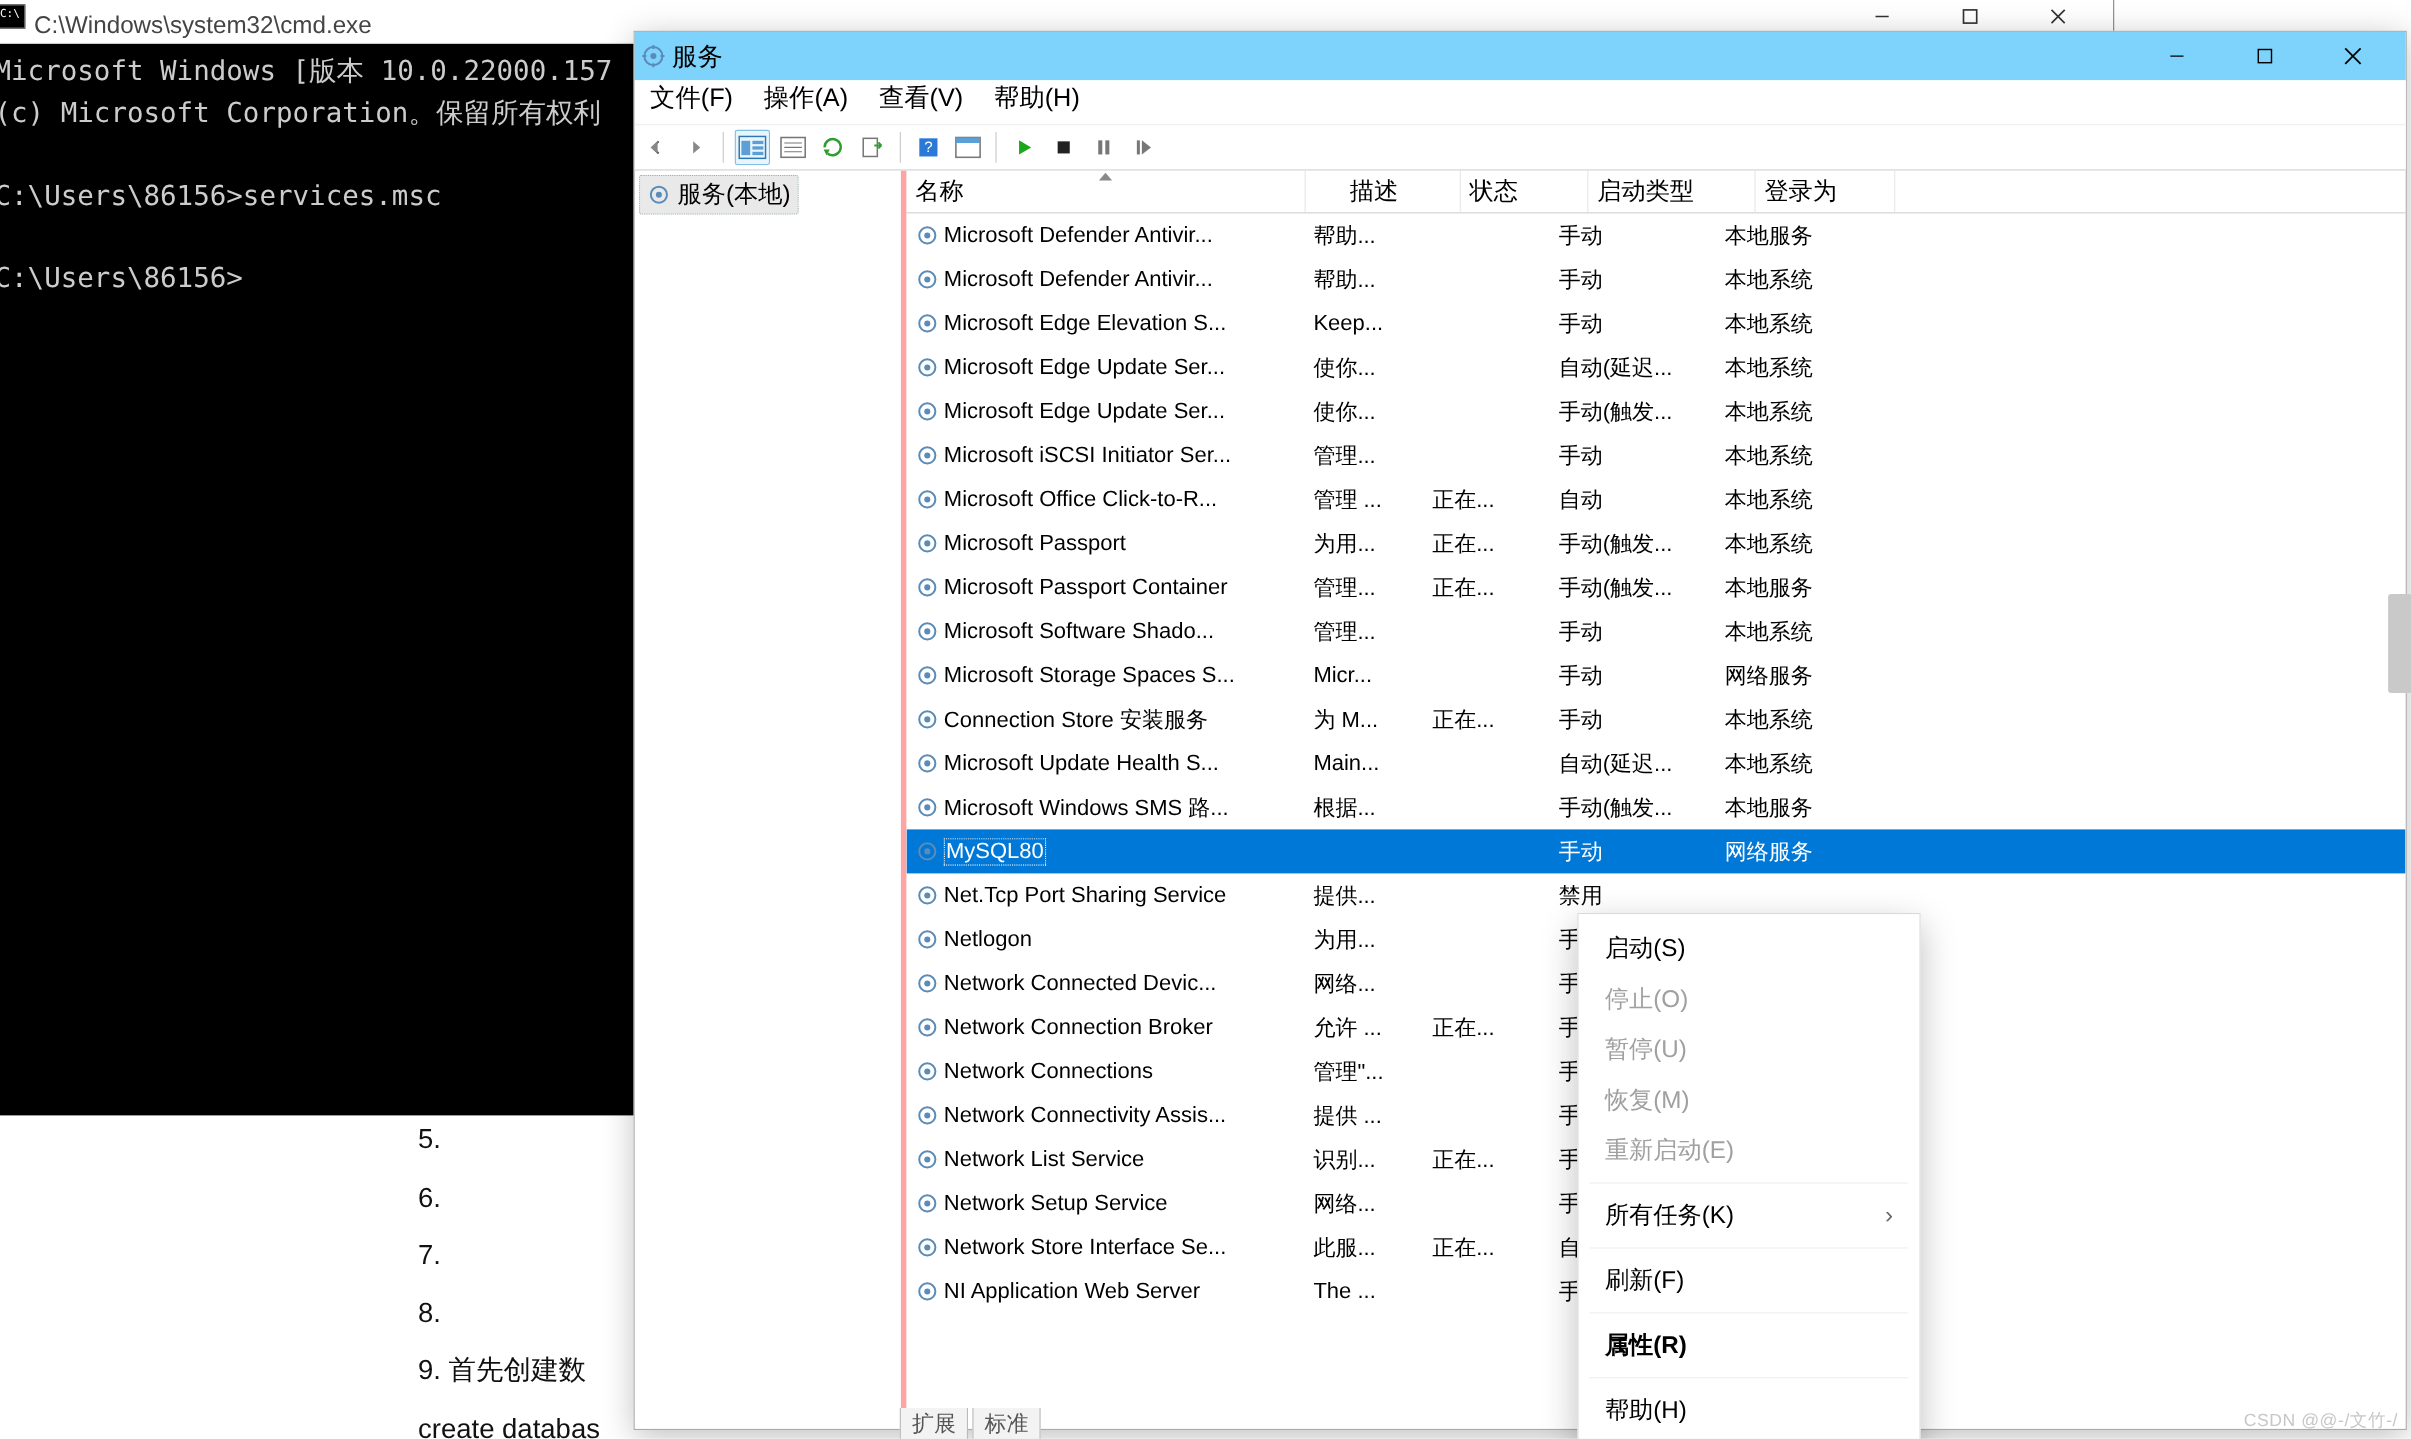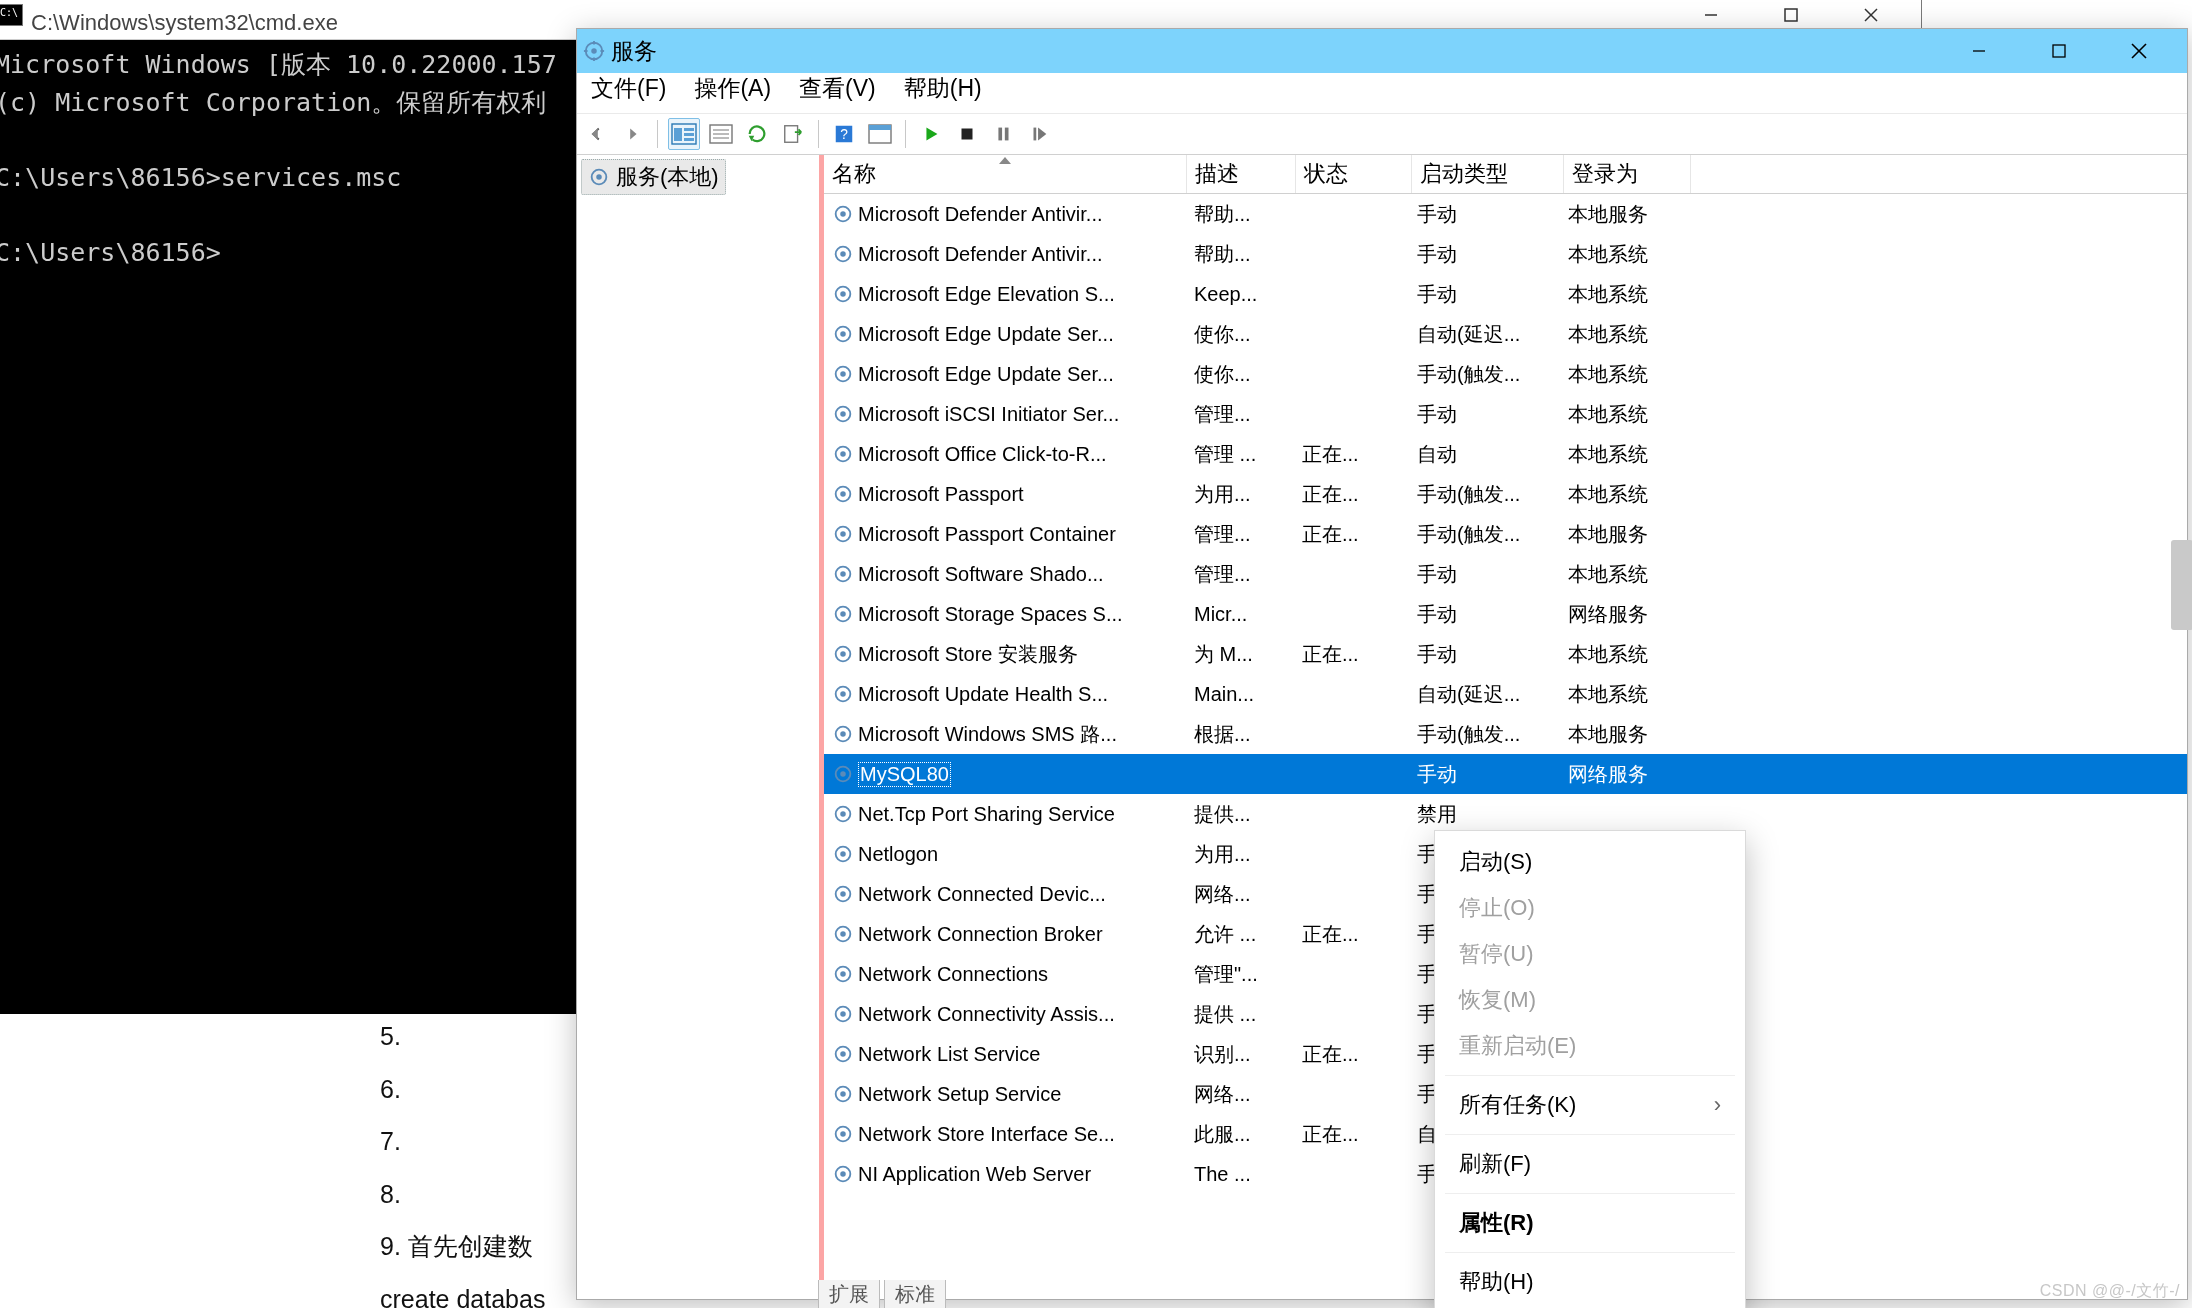--- a/index.html
+++ b/index.html
@@ -227,21 +227,21 @@
     position: absolute;
     top: 2px;
     left: 50%;
     width: 0; height: 0;
     border-left: 6px solid transparent;
     border-right: 6px solid transparent;
     border-bottom: 7px solid #888;
     transform: translateX(-50%);
   }
   .c-name { width: 346px; }
-  .c-desc { width: 92px; }
+  .c-desc { width: 92px; margin-left: 32px; }
   .c-stat { width: 99px; }
   .c-type { width: 135px; align-items: center; }
   .c-logon { width: 110px; }
 
   .svc-list {
     flex: 1;
     overflow: hidden;
   }
   .svc-row {
     display: flex;
@@ -721,21 +721,21 @@
             <div class="rc rc-logon">网络服务</div>
           </div>
           <div class="svc-row">
             <div class="rc rc-name">
               <span class="row-gear">
                 <svg viewBox="0 0 24 24">
                   <circle cx="12" cy="12" r="8" fill="none" stroke="#5b8bb8" stroke-width="2"></circle>
                   <circle cx="12" cy="12" r="3" fill="#5b8bb8"></circle>
                 </svg>
               </span>
-              <span class="name-text">Microsoft Store 安装服务</span>
+              <span class="name-text">Connection Store 安装服务</span>
             </div>
             <div class="rc rc-desc">为 M...</div>
             <div class="rc rc-stat">正在...</div>
             <div class="rc rc-type">手动</div>
             <div class="rc rc-logon">本地系统</div>
           </div>
           <div class="svc-row">
             <div class="rc rc-name">
               <span class="row-gear">
                 <svg viewBox="0 0 24 24">

